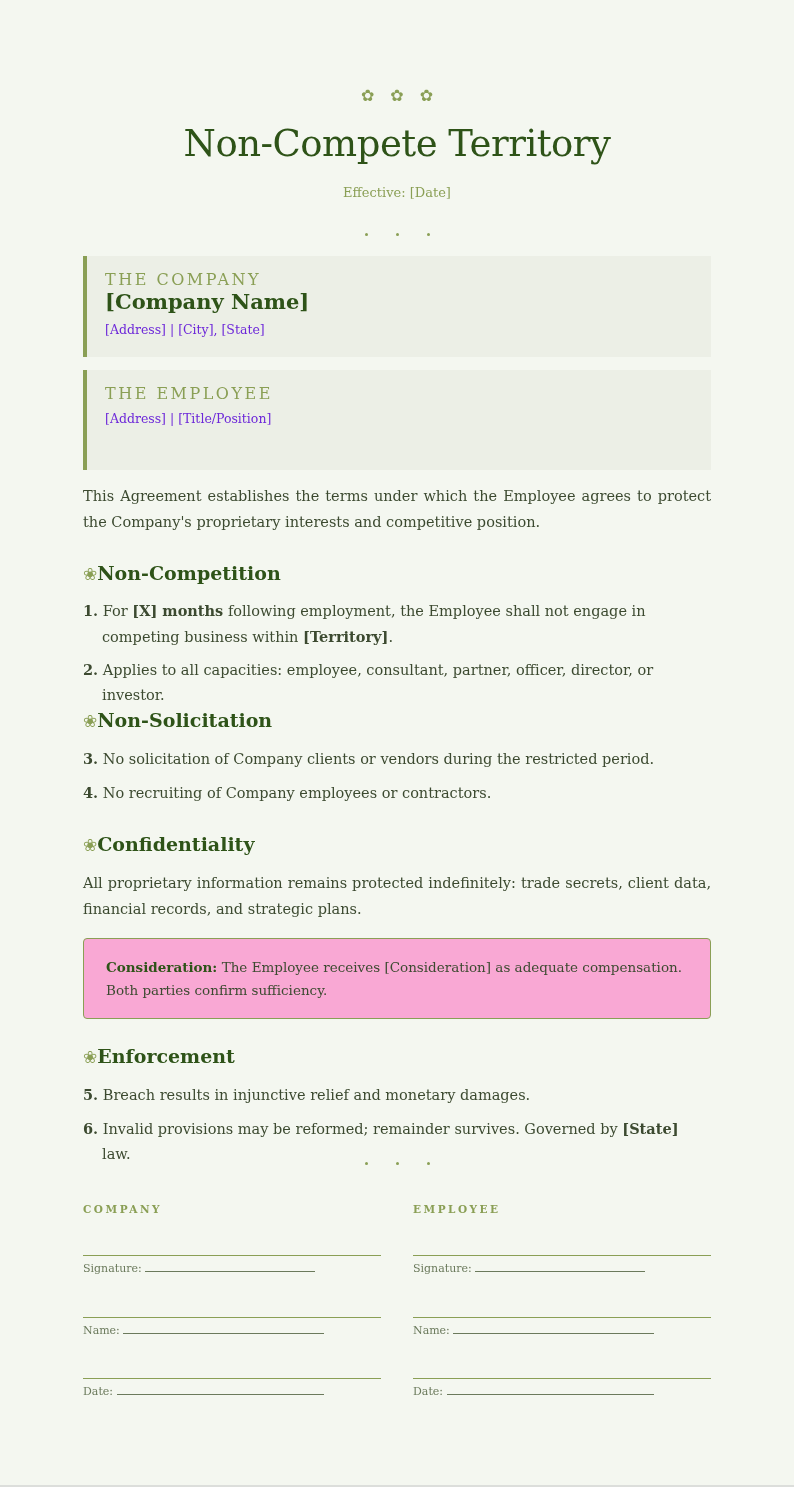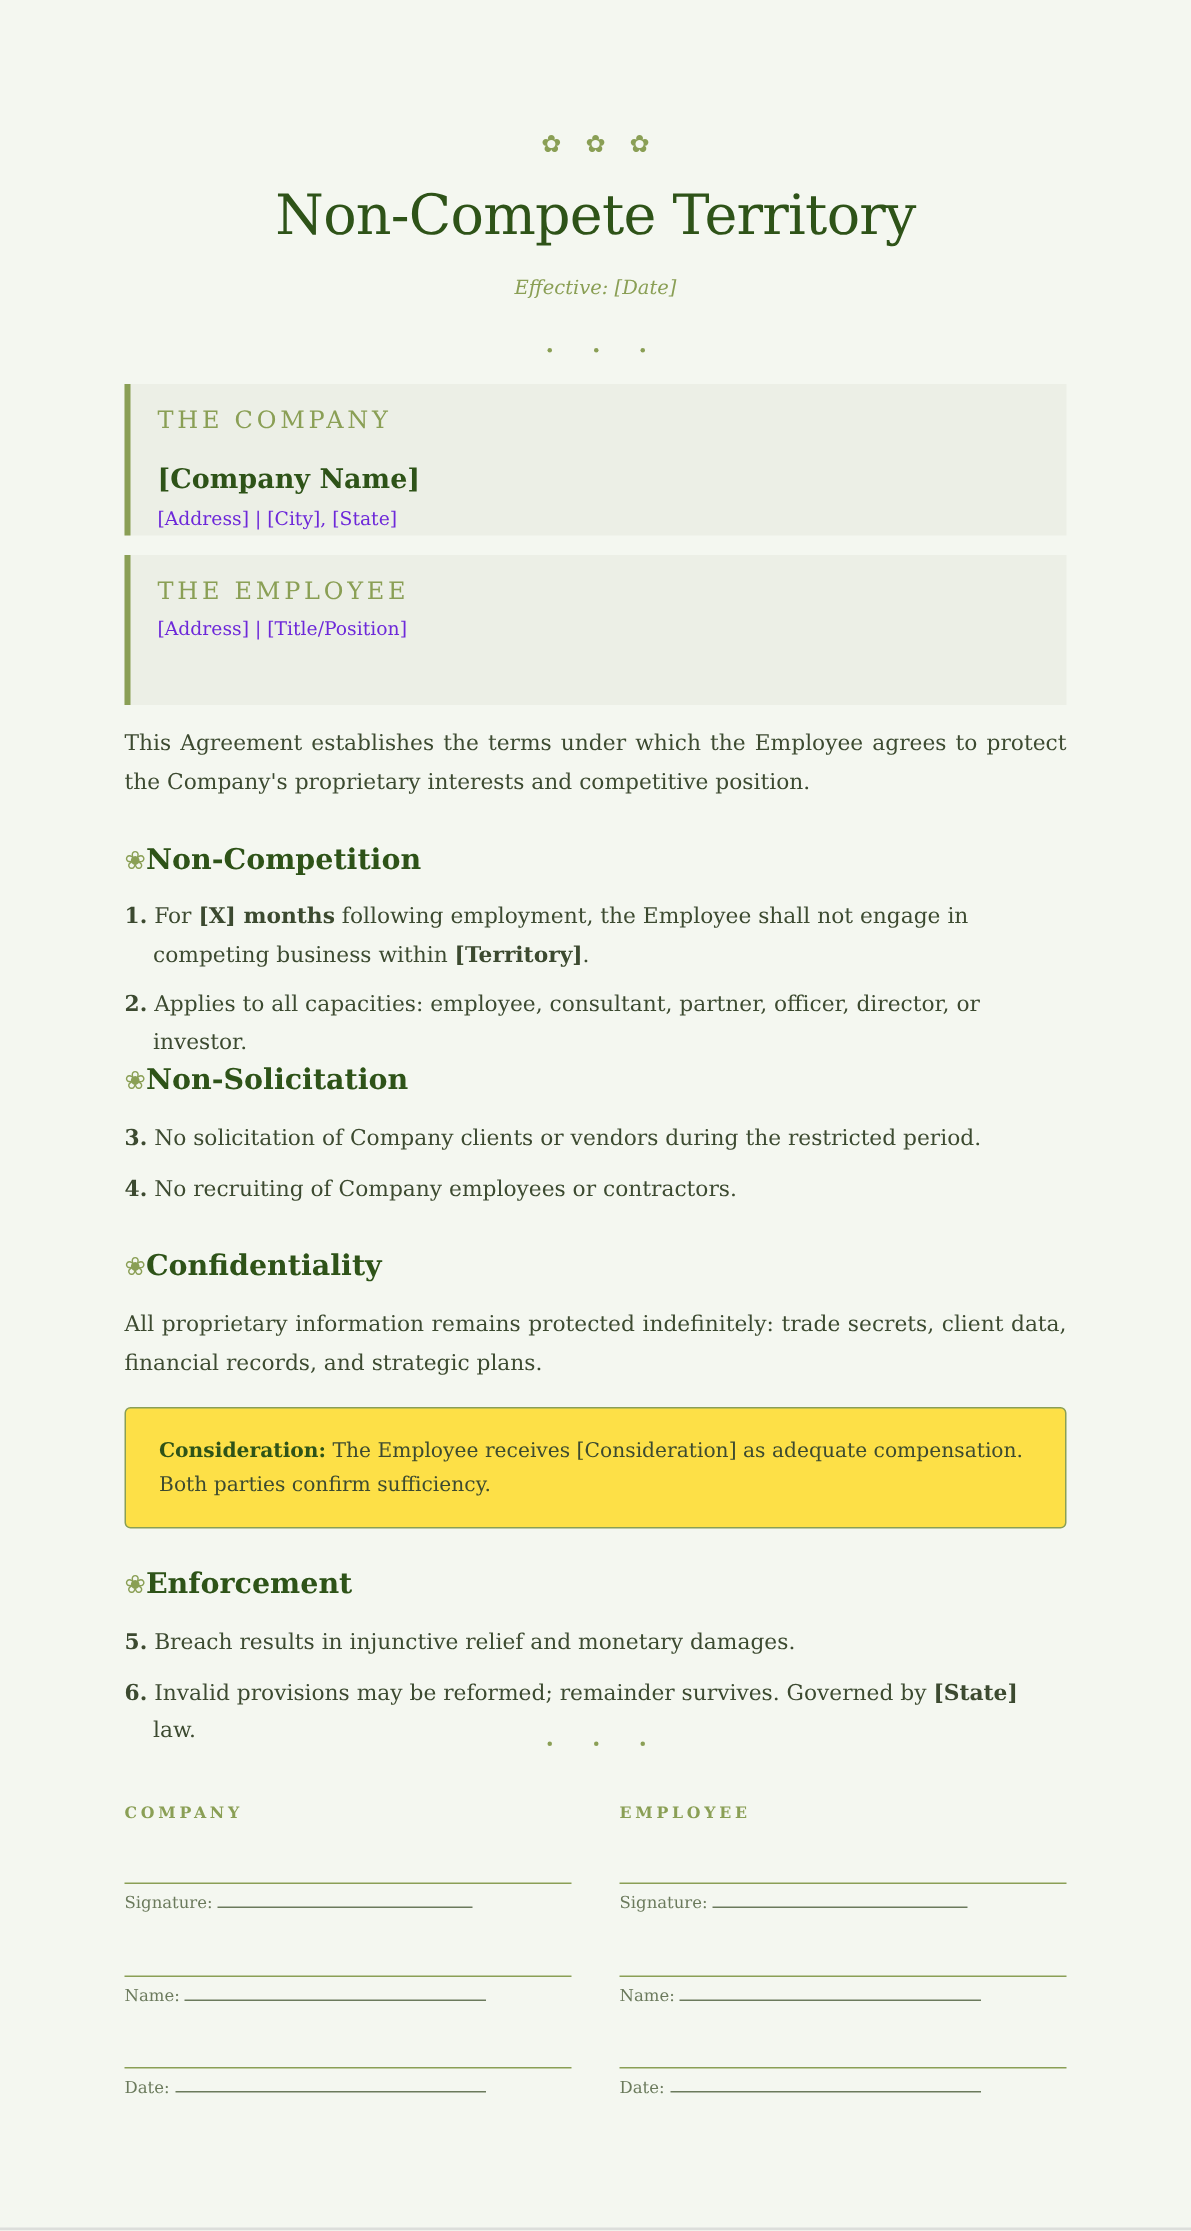--- a/index.html
+++ b/index.html
@@ -26,41 +26,41 @@
       text-align: center; color: #8a9f55; font-size: 16px; letter-spacing: 0;
     }
     .ornament span { display: inline-block; margin: 0 8px; }
     .title {
       position: absolute; top: 122px; left: 0; width: 628px;
       text-align: center; font-family: "DejaVu Serif", serif;
       font-size: 37px; font-weight: normal; color: #2e5318; letter-spacing: -0.5px;
     }
     .effective {
       position: absolute; top: 185px; left: 0; width: 628px;
-      text-align: center; color: #8a9f55; font-size: 13px; font-style: italic;
+      text-align: center; color: #8a9f55; font-size: 13px;
     }
     .divider {
       position: absolute; left: 0; width: 628px; text-align: center;
       color: #8a9f55; font-size: 8px; height: 10px;
     }
     .divider span {
       display: inline-block; width: 3px; height: 3px; border-radius: 50%;
       background: #8a9f55; margin: 0 14px; vertical-align: middle;
     }
     .party {
       position: absolute; left: 0; width: 628px;
       background: #ecefe6; border-left: 4px solid #8a9f55;
       padding: 14px 18px;
     }
     .party .label {
       font-size: 16px; font-weight: normal; letter-spacing: 2.5px;
       color: #8a9f55; text-transform: uppercase;
     }
     .party .name {
-      margin-top: 20px; font-size: 18px; font-weight: bold; color: #2e5318;
+      margin-top: 0; font-size: 21px; font-weight: bold; color: #2e5318;
     }
     .party .addr {
       margin-top: 8px; font-size: 12.5px; color: #6d28d9;
     }
     .para {
       position: absolute; left: 0; width: 628px;
       font-size: 14.5px; line-height: 26px; color: #3c4a30; text-align: justify;
     }
     .section-h {
       position: absolute; left: 0; width: 628px;
@@ -69,21 +69,21 @@
     .section-h .flower { color: #8a9f55; font-weight: normal; font-size: 17px; }
     .clause {
       position: absolute; left: 0; width: 628px;
       font-size: 14.5px; line-height: 25px; color: #3c4a30;
       padding-left: 19px; text-indent: -19px;
     }
     .clause .num { font-weight: bold; color: #3c4a30; }
     .clause b { font-weight: bold; }
     .consideration {
       position: absolute; left: 0; width: 628px; top: 938px; height: 81px;
-      background: #fde047; border: 1px solid #8a9f55; border-radius: 4px;
+      background: #f9a8d4; border: 1px solid #8a9f55; border-radius: 4px;
       padding: 17px 22px; font-size: 13.5px; line-height: 23px; color: #3c4a30;
     }
     .consideration b { color: #2e5318; }
     .sig-col {
       position: absolute; top: 1203px; width: 298px;
     }
     .sig-col .label {
       font-size: 10.5px; font-weight: bold; letter-spacing: 2.5px; color: #8a9f55;
     }
     .sig-line {

